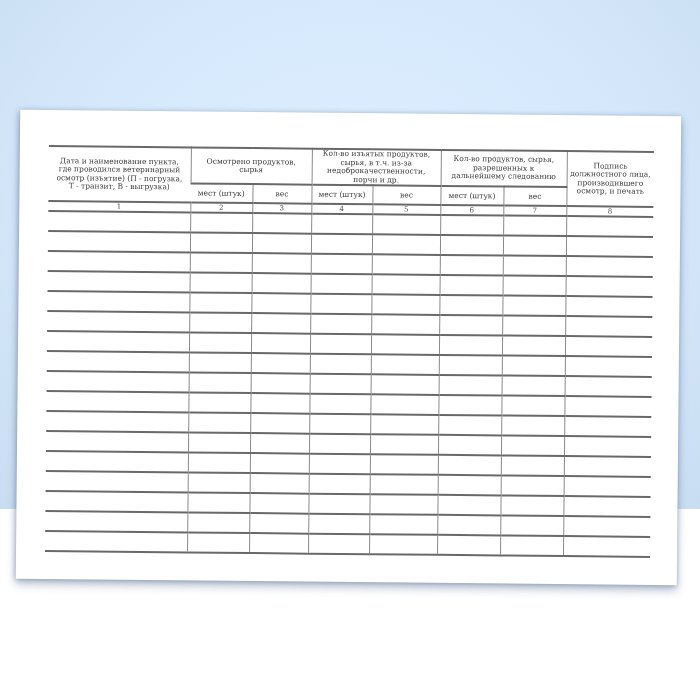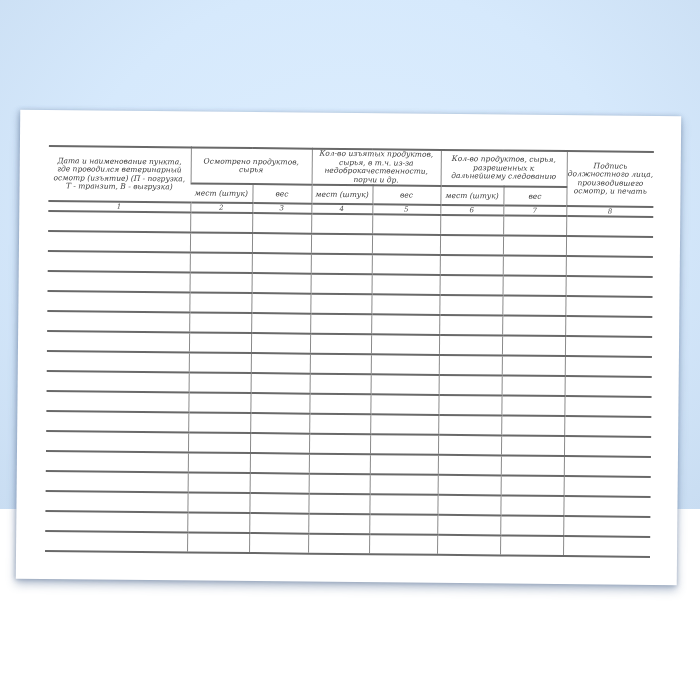--- a/index.html
+++ b/index.html
@@ -8,21 +8,20 @@
     width: 700px;
     height: 700px;
     overflow: hidden;
     font-family: "DejaVu Serif", serif;
   }
   .scene {
     position: relative;
     width: 700px;
     height: 509px;
     background: radial-gradient(ellipse at 50% 42%, #ddeefe 0%, #d6e9fc 55%, #c9ddf2 100%);
-    font-style: italic;
   }
   .paper {
     position: absolute;
     left: 18px;
     top: 113px;
     width: 661px;
     height: 469px;
     background: #ffffff;
     transform: rotate(0.55deg);
     box-shadow: 0 5px 10px rgba(92, 116, 150, 0.45),

